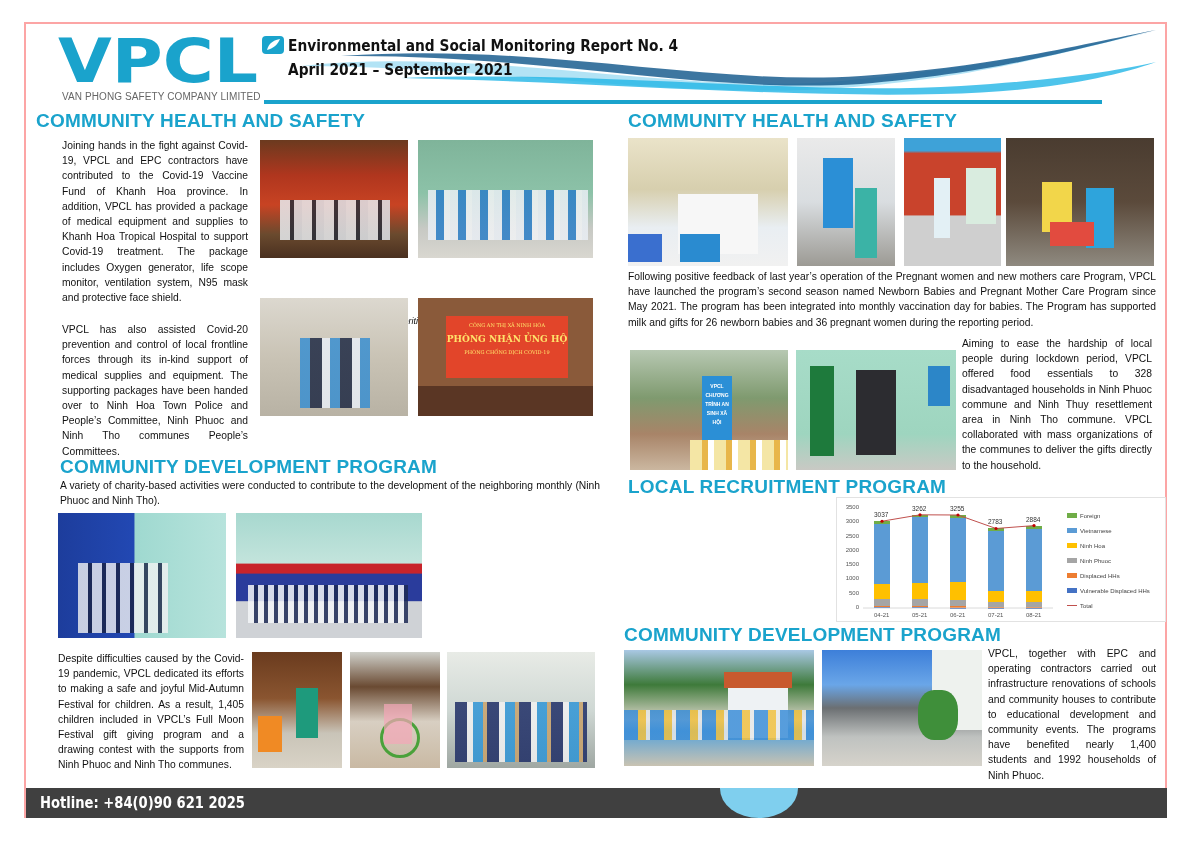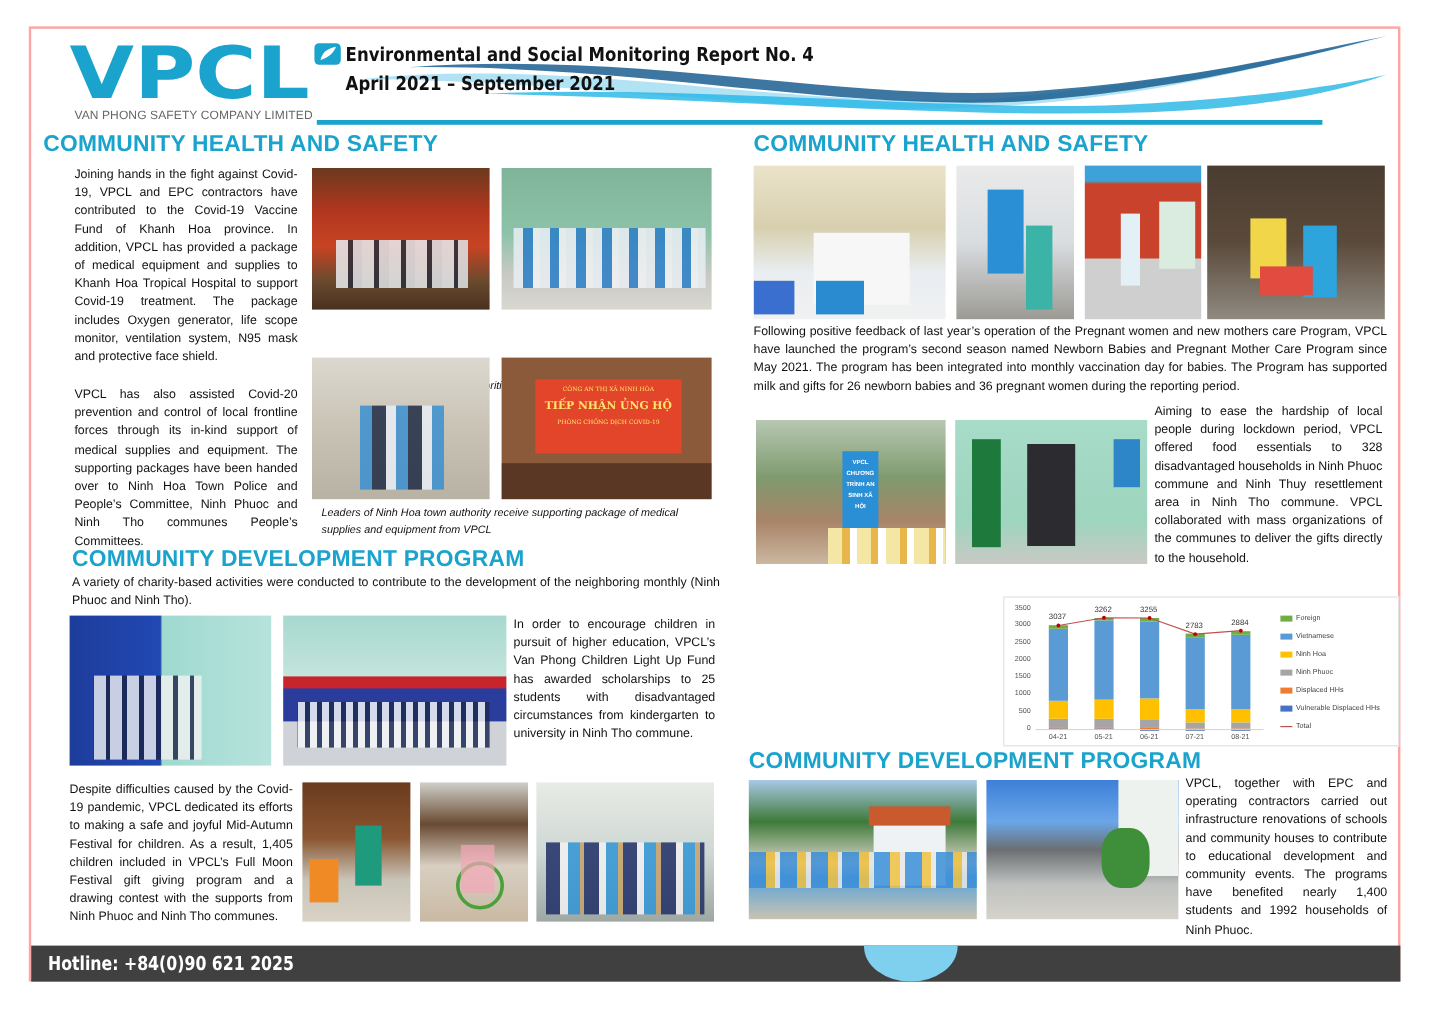--- a/index.html
+++ b/index.html
@@ -64,37 +64,35 @@
     <div style="position:absolute;left:10px;top:50px;width:160px;height:50px;background:repeating-linear-gradient(90deg,#e9eef4 0 8px,#2a7ec7 8px 16px,#f1f3f5 16px 22px);opacity:.85"></div>
   </div>
   <div class="abs caption" style="left:242px; top:242px; width:320px;margin-top:48px;">Representatives of provincial authorities receive VPCL’s donations to support Covid-19 prevention and control</div>
 
   <div class="photo" style="left:234px; top:274px; width:148px; height:118px; background:linear-gradient(180deg,#dcd8cf 0%,#c9c3b5 50%,#b8b2a4 100%);">
     <div style="position:absolute;left:40px;top:40px;width:70px;height:70px;background:repeating-linear-gradient(90deg,#3a8fd0 0 10px,#1f2a44 10px 22px,#e8eef5 22px 30px);opacity:.85"></div>
   </div>
   <div class="photo" style="left:392px; top:274px; width:175px; height:118px; background:#8a5a3a;">
     <div style="position:absolute;left:28px;top:18px;width:122px;height:62px;background:#e2452a;color:#ffe36b;font-family:'DejaVu Serif',serif;text-align:center;">
       <div style="font-size:5px;margin-top:6px;">CÔNG AN THỊ XÃ NINH HÒA</div>
-      <div style="font-size:9px;font-weight:bold;margin-top:6px;">TIẾP NHẬN ỦNG HỘ</div>
+      <div style="font-size:9px;font-weight:bold;margin-top:6px;">PHÒNG NHẬN ỦNG HỘ</div>
       <div style="font-size:5px;margin-top:5px;">PHÒNG CHỐNG DỊCH COVID-19</div>
     </div>
     <div style="position:absolute;left:0;top:88px;width:175px;height:30px;background:#5a3624;"></div>
   </div>
-  <div class="abs caption" style="left:242px; top:396px; width:320px;">Leaders of Ninh Hoa town authority receive supporting package of medical supplies and equipment from VPCL</div>
 
   <div class="abs sec-title" style="left:34px; top:432px;">COMMUNITY DEVELOPMENT PROGRAM</div>
   <div class="abs body-text" style="left:34px; top:454px; width:540px;">A variety of charity-based activities were conducted to contribute to the development of the neighboring monthly (Ninh Phuoc and Ninh Tho).</div>
 
   <div class="photo" style="left:32px; top:489px; width:168px; height:125px; background:linear-gradient(90deg,#1d3d9c 0%,#2248b3 45%,#9fd9d0 46%,#b7e3dc 100%);">
     <div style="position:absolute;left:20px;top:50px;width:90px;height:70px;background:repeating-linear-gradient(90deg,#f2f2f2 0 10px,#1a2344 10px 14px);opacity:.8"></div>
   </div>
   <div class="photo" style="left:210px; top:489px; width:186px; height:125px; background:linear-gradient(180deg,#a7d8cf 0%,#c3e4dc 40%,#c8242b 41%,#c8242b 48%,#2a3c9c 49%,#2a3c9c 70%,#cfd2d6 71%,#cfd2d6 100%);">
     <div style="position:absolute;left:12px;top:72px;width:160px;height:38px;background:repeating-linear-gradient(90deg,#f4f6f8 0 6px,#1d2a55 6px 10px);opacity:.85"></div>
   </div>
-  <div class="abs body-text" style="left:402px; top:489px; width:168px;">In order to encourage children in pursuit of higher education, VPCL’s Van Phong Children Light Up Fund has awarded scholarships to 25 students with disadvantaged circumstances from kindergarten to university in Ninh Tho commune.</div>
 
   <div class="abs body-text" style="left:32px; top:627px; width:186px;">Despite difficulties caused by the Covid-19 pandemic, VPCL dedicated its efforts to making a safe and joyful Mid-Autumn Festival for children. As a result, 1,405 children included in VPCL’s Full Moon Festival gift giving program and a drawing contest with the supports from Ninh Phuoc and Ninh Tho communes.</div>
   <div class="photo" style="left:226px; top:628px; width:90px; height:116px; background:linear-gradient(180deg,#6a3b1e 0%,#8a5530 40%,#c9c4b8 70%,#d9d3c6 100%);">
     <div style="position:absolute;left:6px;top:64px;width:24px;height:36px;background:#f08a24;"></div>
     <div style="position:absolute;left:44px;top:36px;width:22px;height:50px;background:#1e9a7c;"></div>
   </div>
   <div class="photo" style="left:324px; top:628px; width:90px; height:116px; background:linear-gradient(180deg,#cfd0ca 0%,#6a4a32 30%,#d8cfc2 60%,#c9b9a3 100%);">
     <div style="position:absolute;left:30px;top:66px;width:40px;height:40px;border-radius:50%;border:3px solid #4aa13a;"></div>
     <div style="position:absolute;left:34px;top:52px;width:28px;height:40px;background:#f3a7b8;opacity:.7"></div>
   </div>
@@ -127,20 +125,21 @@
     <div style="position:absolute;left:72px;top:26px;width:30px;height:70px;background:#2b8fd6;color:#fff;font-size:5px;font-weight:bold;text-align:center;padding-top:6px;line-height:9px;">VPCL CHƯƠNG TRÌNH AN SINH XÃ HỘI</div>
     <div style="position:absolute;left:60px;top:90px;width:98px;height:30px;background:repeating-linear-gradient(90deg,#f4e6a5 0 12px,#e8b64a 12px 18px,#ffffff 18px 24px);"></div>
   </div>
   <div class="photo" style="left:770px; top:326px; width:160px; height:120px; background:linear-gradient(180deg,#a7dcc8 0%,#9ed5bf 70%,#c9c9c4 100%);">
     <div style="position:absolute;left:60px;top:20px;width:40px;height:85px;background:#2c2c30;"></div>
     <div style="position:absolute;left:14px;top:16px;width:24px;height:90px;background:#1e7a3c;"></div>
     <div style="position:absolute;left:132px;top:16px;width:22px;height:40px;background:#2c86c8;"></div>
   </div>
   <div class="abs body-text" style="left:936px; top:312px; width:190px;">Aiming to ease the hardship of local people during lockdown period, VPCL offered food essentials to 328 disadvantaged households in Ninh Phuoc commune and Ninh Thuy resettlement area in Ninh Tho commune. VPCL collaborated with mass organizations of the communes to deliver the gifts directly to the household.</div>
 
+  <div class="abs sec-title" style="left:602px; top:452px;">LOCAL RECRUITMENT PROGRAM</div>
 
   <div class="abs chart">
     <div id="chart-area">
         <div class="ytick" style="left: 0px; top: 106px;">0</div>
         <div class="ytick" style="left: 0px; top: 91.7143px;">500</div>
         <div class="ytick" style="left: 0px; top: 77.4286px;">1000</div>
         <div class="ytick" style="left: 0px; top: 63.1429px;">1500</div>
         <div class="ytick" style="left: 0px; top: 48.8571px;">2000</div>
         <div class="ytick" style="left: 0px; top: 34.5714px;">2500</div>
         <div class="ytick" style="left: 0px; top: 20.2857px;">3000</div>

